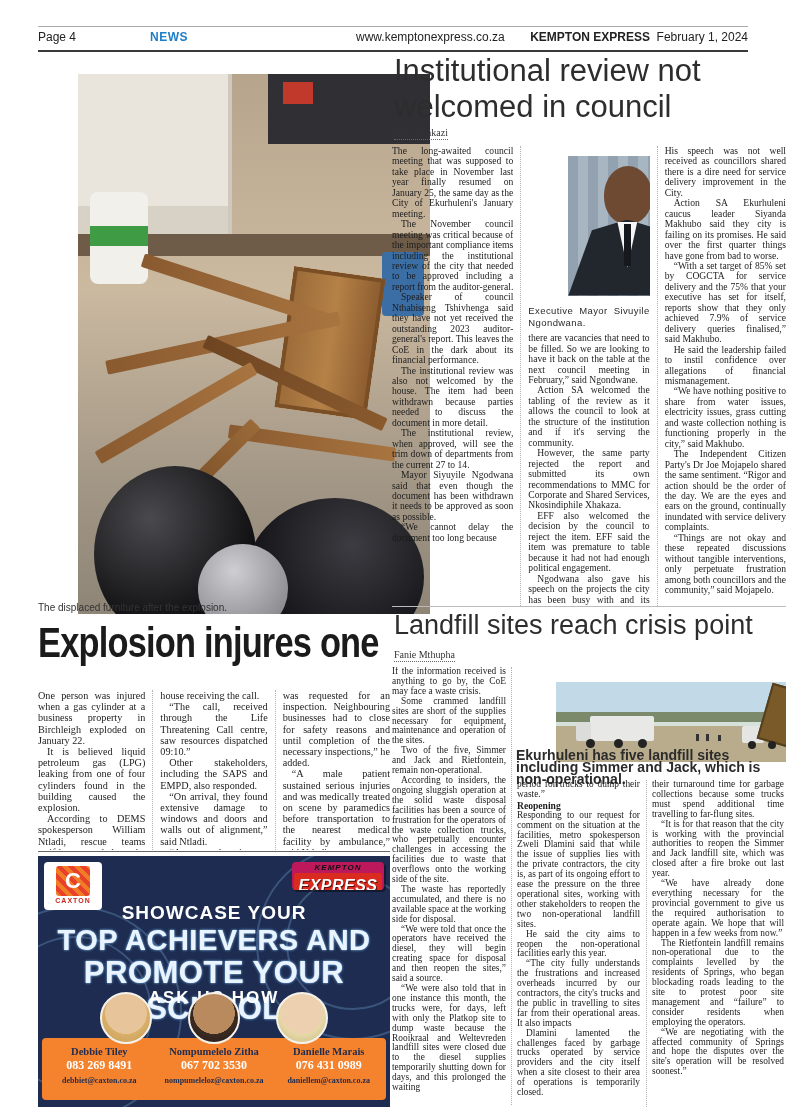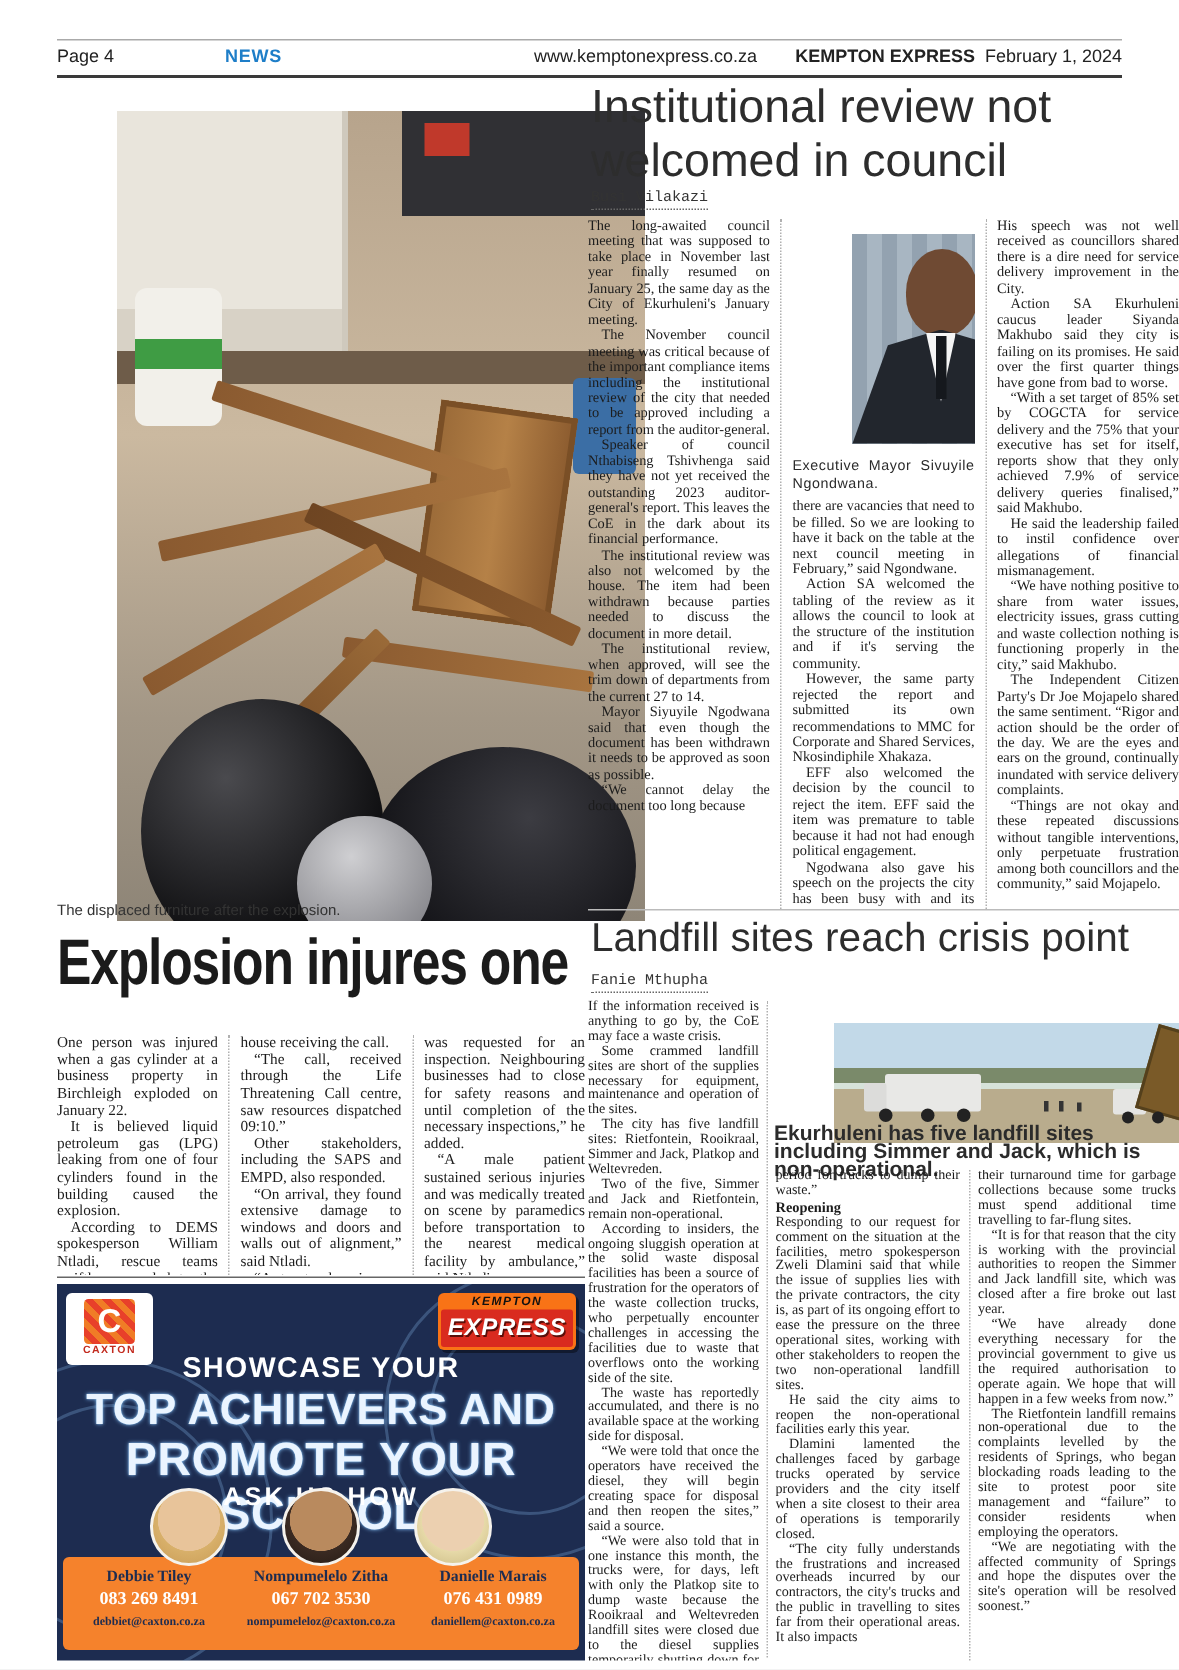--- a/index.html
+++ b/index.html
@@ -15,21 +15,21 @@
   .hdr .mast b{font-weight:bold;}
   .rule{position:absolute;background:#444;}
   .r1{left:38px;top:26px;width:710px;height:1px;background:#aaa;}
   .r2{left:38px;top:50px;width:710px;height:2px;background:#3a3a3a;}
   .r3{left:38px;top:851px;width:352px;height:1px;background:#666;}
   .r4{left:392px;top:606px;width:394px;height:1px;background:#bbb;}
   
   .col p{margin:0;text-indent:9px;text-align:justify;}
   .col p:first-child{text-indent:0;}
   .cap{font-family:"Liberation Sans",sans-serif;color:#2b2b2b;}
-  .byline{font-family:Liberation Mono, monospace;font-size:10px;color:#333;
+  .byline{font-family:Liberation Serif, serif;font-size:10px;color:#333;
           border-bottom:1px dotted #666;display:inline-block;padding-bottom:1px;}
   
   .photo{position:absolute;overflow:hidden;}
   .expl{left:38px;top:58px;width:352px;height:540px;
         background:linear-gradient(180deg,#b7a48c,#cbb9a0 40%,#a39786 75%,#8e8577);}
   .expl div{position:absolute;}
   .ex-cab{left:0;top:0;width:150px;height:160px;background:#e9e5dc;
           border-right:4px solid #cfc9bd;box-shadow:inset 0 -28px 0 #d8d2c6;}
   .ex-app{left:190px;top:0;width:162px;height:70px;background:#303034;}
   .ex-red{left:205px;top:8px;width:30px;height:22px;background:#c0392b;}
@@ -65,21 +65,21 @@
   .arc{position:absolute;border:2px solid rgba(130,180,230,.3);border-radius:50%;}
   .arc1{left:-70px;top:50px;width:210px;height:210px;}
   .arc2{left:-40px;top:80px;width:150px;height:150px;}
   .arc3{right:-60px;top:-10px;width:190px;height:190px;}
   .arc4{right:-30px;top:20px;width:130px;height:130px;}
   .cx{position:absolute;left:6px;top:6px;width:58px;height:48px;background:#fff;border-radius:4px;text-align:center;}
   .cx .cx-m{display:block;margin:4px auto 1px;width:34px;height:30px;border-radius:3px;
        background:linear-gradient(45deg,#e8402a 25%,#f07c26 25% 50%,#e8402a 50% 75%,#f07c26 75%);
        background-size:12px 12px;color:#fff;font:bold 22px/30px "Liberation Sans",sans-serif;}
   .cx .cx-t{display:block;font:bold 7px "Liberation Sans",sans-serif;color:#c22a1e;letter-spacing:1px;}
-  .kx{position:absolute;right:6px;top:6px;width:92px;height:38px;background:#f97316;border-radius:4px;
+  .kx{position:absolute;right:6px;top:6px;width:92px;height:28px;background:#be185d;border-radius:4px;
       box-shadow:2px 2px 0 rgba(0,0,0,.4);text-align:center;overflow:hidden;margin-left:29px;}
   .kx .kx-t{display:block;font:italic bold 8px/11px "Liberation Sans",sans-serif;color:#111;letter-spacing:1px;}
   .kx .kx-b{display:block;margin:0 2px;background:#d92b1f;border-radius:2px;
       font:italic bold 16px/25px "Liberation Sans",sans-serif;color:#fff;letter-spacing:.5px;
       text-shadow:1px 1px 0 #5a0e08;}
   .ad-line{position:absolute;left:0;width:352px;text-align:center;color:#fff;
            font-family:"Liberation Sans",sans-serif;font-weight:bold;}
   .ad-l1{top:46px;font-size:19px;letter-spacing:1px;}
   .ad-l2{top:68px;font-size:29px;color:#eaf4ff;text-shadow:0 0 3px #7db4e8,0 0 1px #7db4e8;letter-spacing:.5px;}
   .ad-l3{top:99px;font-size:31px;color:#eaf4ff;text-shadow:0 0 3px #7db4e8,0 0 1px #7db4e8;letter-spacing:.5px;}
@@ -295,37 +295,36 @@
       <div class="lf-w5"></div>
     <div class="lf-p1"></div>
       <div class="lf-p2"></div>
       <div class="lf-p3"></div>
   </figure>
   <div class="cap land-cap">Ekurhuleni has five landfill sites including Simmer and Jack, which is non-operational.</div>
 
   <div class="col land-col1">
       <p>If the information received is anything to go by, the CoE may face a waste crisis.</p>
       <p>Some crammed landfill sites are short of the supplies necessary for equipment, maintenance and operation of the sites.</p>
-      <p>The city has five landfill sites: Rietfontein, Rooikraal, Simmer and Jack, Platkop and Weltevreden.</p>
       <p>Two of the five, Simmer and Jack and Rietfontein, remain non-operational.</p>
       <p>According to insiders, the ongoing sluggish operation at the solid waste disposal facilities has been a source of frustration for the operators of the waste collection trucks, who perpetually encounter challenges in accessing the facilities due to waste that overflows onto the working side of the site.</p>
       <p>The waste has reportedly accumulated, and there is no available space at the working side for disposal.</p>
       <p>“We were told that once the operators have received the diesel, they will begin creating space for disposal and then reopen the sites,” said a source.</p>
       <p>“We were also told that in one instance this month, the trucks were, for days, left with only the Platkop site to dump waste because the Rooikraal and Weltevreden landfill sites were closed due to the diesel supplies temporarily shutting down for days, and this prolonged the waiting</p>
     </div>
   <div class="col land-col2">
     <div>
         <p>period for trucks to dump their waste.”</p>
       </div>
     <h4 class="subhead">Reopening</h4>
     <div>
         <p>Responding to our request for comment on the situation at the facilities, metro spokesperson Zweli Dlamini said that while the issue of supplies lies with the private contractors, the city is, as part of its ongoing effort to ease the pressure on the three operational sites, working with other stakeholders to reopen the two non-operational landfill sites.</p>
         <p>He said the city aims to reopen the non-operational facilities early this year.</p>
+        <p>“The city fully understands the frustrations and increased overheads incurred by our contractors, the city's trucks and the public in travelling to sites far from their operational areas. It also impacts</p>
         <p>Dlamini lamented the challenges faced by garbage trucks operated by service providers and the city itself when a site closest to their area of operations is temporarily closed.</p>
-        <p>“The city fully understands the frustrations and increased overheads incurred by our contractors, the city's trucks and the public in travelling to sites far from their operational areas. It also impacts</p>
       </div>
   </div>
   <div class="col land-col3">
       <p>their turnaround time for garbage collections because some trucks must spend additional time travelling to far-flung sites.</p>
       <p>“It is for that reason that the city is working with the provincial authorities to reopen the Simmer and Jack landfill site, which was closed after a fire broke out last year.</p>
       <p>“We have already done everything necessary for the provincial government to give us the required authorisation to operate again. We hope that will happen in a few weeks from now.”</p>
       <p>The Rietfontein landfill remains non-operational due to the complaints levelled by the residents of Springs, who began blockading roads leading to the site to protest poor site management and “failure” to consider residents when employing the operators.</p>
       <p>“We are negotiating with the affected community of Springs and hope the disputes over the site's operation will be resolved soonest.”</p>
     </div>
   <div class="vr vr1"></div>

